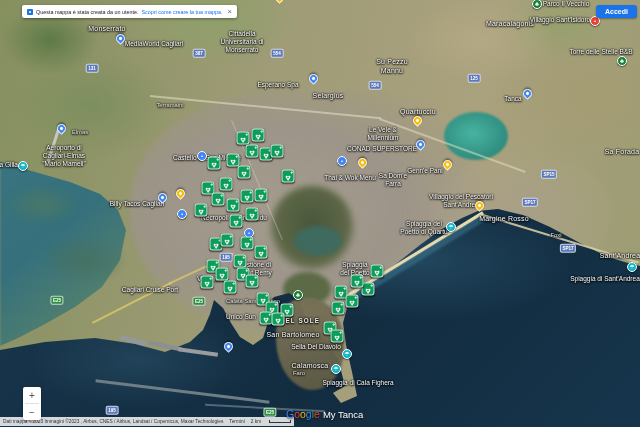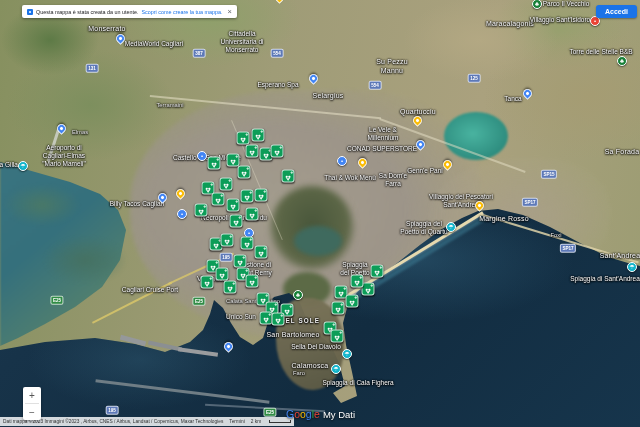--- a/index.html
+++ b/index.html
@@ -460,16 +460,16 @@
   </div>
 
   <div class="attrib">
     <span>Dati mappa ©2023  Immagini ©2023 , Airbus, CNES / Airbus, Landsat / Copernicus, Maxar Technologies</span>
     <span>Termini</span>
     <span>2 km</span>
     <span class="scalebar"></span>
   </div>
 
   <div class="gml">
-    <span id="glogo"><span style="color: rgb(66, 133, 244);">G</span><span style="color: rgb(234, 67, 53);">o</span><span style="color: rgb(251, 188, 5);">o</span><span style="color: rgb(66, 133, 244);">g</span><span style="color: rgb(52, 168, 83);">l</span><span style="color: rgb(234, 67, 53);">e</span></span><span class="sfx">My Dati</span>
+    <span id="glogo"><span style="color: rgb(66, 133, 244);">G</span><span style="color: rgb(234, 67, 53);">o</span><span style="color: rgb(251, 188, 5);">o</span><span style="color: rgb(66, 133, 244);">g</span><span style="color: rgb(52, 168, 83);">l</span><span style="color: rgb(234, 67, 53);">e</span></span><span class="sfx">My Tanca</span>
   </div>
 
 </div>
 
 </body></html>

